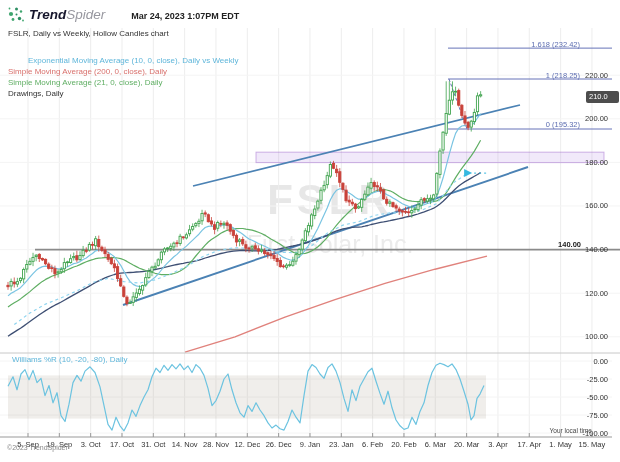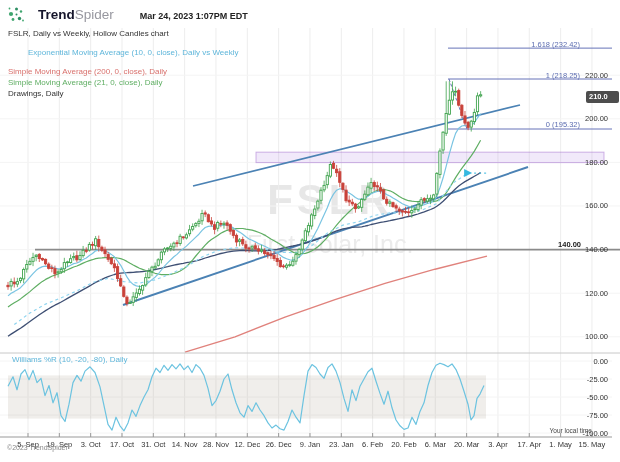--- a/index.html
+++ b/index.html
@@ -3,29 +3,29 @@
 <meta charset="utf-8">
 <style>
   html,body{margin:0;padding:0;background:#fff;}
   body{font-family:"Liberation Sans",sans-serif;}
   #stage{position:relative;width:620px;height:462px;background:#fff;overflow:hidden;}
   #plot{position:absolute;left:0;top:0;z-index:1;}
   #watermark1,#watermark2{position:absolute;left:140px;width:380px;text-align:center;color:#e7e7e7;z-index:0;font-weight:bold;}
   #watermark1{top:176px;font-size:42px;letter-spacing:4px;}
   #watermark2{top:230px;font-size:25px;font-weight:normal;color:#ebebeb;}
   #hdr{position:absolute;left:7px;top:5px;display:flex;align-items:center;z-index:3;}
-  #logo-text{font-size:13.5px;margin-left:12px;}
+  #logo-text{font-size:13.5px;margin-left:3px;font-style:italic;}
   .lg-trend{font-weight:bold;color:#16162c;}
   .lg-spider{font-weight:400;color:#97979f;}
   #datetime{font-size:9px;font-weight:bold;color:#222;margin-left:26px;padding-top:2px;}
   .legend-row{position:absolute;left:8px;font-size:8px;z-index:3;}
   .fib-label{position:absolute;right:40px;text-align:left;font-size:7.5px;color:#5b6cb0;z-index:2;}
   #label-140{position:absolute;right:39px;top:240px;font-size:7.5px;font-weight:bold;color:#222;z-index:2;}
   #price-badge{position:absolute;left:586px;top:91px;width:30px;height:12px;background:#4d4d4d;color:#fff;
-    font-size:7.5px;line-height:12px;padding-left:3px;border-radius:2px;z-index:2;font-weight:bold;}
+    font-size:7.5px;line-height:12px;padding-left:3px;border-radius:2px;z-index:2;}
   #wr-legend{position:absolute;left:12px;top:355px;font-size:8px;color:#5fb6da;z-index:2;}
   #local-time{position:absolute;right:28px;top:427px;font-size:6.5px;color:#444;z-index:3;}
   #footer{position:absolute;left:7px;top:444px;font-size:7px;color:#888;z-index:2;}
 </style>
 </head>
 <body>
 
 <div id="stage">
 
   <div id="watermark1">FSLR</div>
@@ -449,21 +449,21 @@
         <circle cx="12.5" cy="13.5" r="1.7" fill="#2d8f63"></circle>
         <circle cx="16" cy="15.5" r="0.9"></circle>
         <circle cx="2.5" cy="3.5" r="0.9"></circle>
       </g>
     </svg>
     <span id="logo-text"><span class="lg-trend">Trend</span><span class="lg-spider">Spider</span></span>
     <span id="datetime">Mar 24, 2023 1:07PM EDT</span>
   </div>
 
   <div class="legend-row" style="top: 29px; color: rgb(51, 51, 51);">FSLR, Daily vs Weekly, Hollow Candles chart</div>
-  <div class="legend-row" style="top: 48px; color: rgb(95, 182, 218); padding-left: 20px;">Exponential Moving Average (10, 0, close), Daily vs Weekly</div>
+  <div class="legend-row" style="top: 56px; color: rgb(95, 182, 218); padding-left: 20px;">Exponential Moving Average (10, 0, close), Daily vs Weekly</div>
   <div class="legend-row" style="top: 67px; color: rgb(216, 112, 108);">Simple Moving Average (200, 0, close), Daily</div>
   <div class="legend-row" style="top: 78px; color: rgb(95, 174, 99);">Simple Moving Average (21, 0, close), Daily</div>
   <div class="legend-row" style="top: 89px; color: rgb(51, 51, 51);">Drawings, Daily</div>
 
   <div class="fib-label" style="top:40px">1.618 (232.42)</div>
   <div class="fib-label" style="top:71px">1 (218.25)</div>
   <div class="fib-label" style="top:120px">0 (195.32)</div>
 
   <div id="label-140">140.00</div>
   <div id="price-badge">210.0</div>

